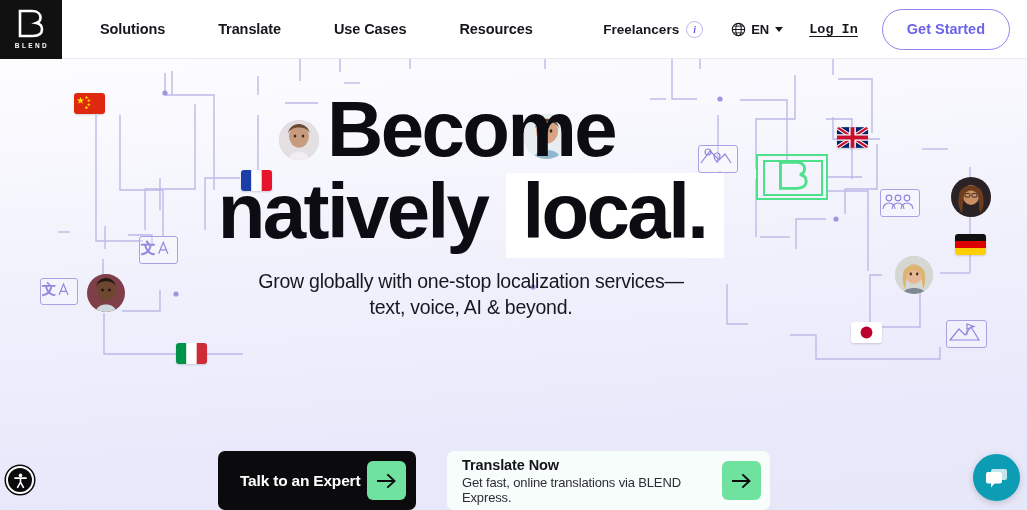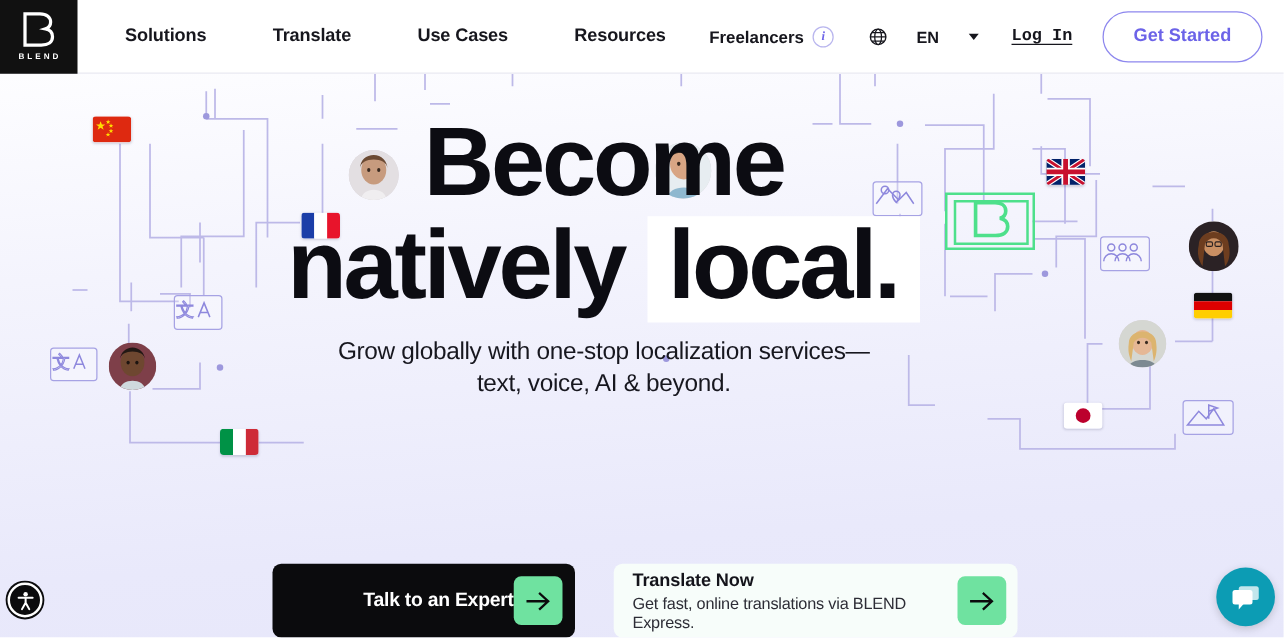--- a/index.html
+++ b/index.html
@@ -53,21 +53,21 @@
     cursor: pointer;
   }
   .info-badge {
     width: 17px; height: 17px; border-radius: 50%;
     border: 1.2px solid #b9b6ee; color: #6c63e8;
     font-size: 10px; font-weight: 700; font-style: italic;
     display: flex; align-items: center; justify-content: center;
     font-family: "Liberation Serif", serif;
   }
   .lang {
-    display: flex; align-items: center; gap: 23px;
+    display: flex; align-items: center; gap: 5px;
     margin-left: 28px; cursor: pointer;
   }
   .globe { width: 15px; height: 15px; display:block; }
   .lang-code { font-size: 13px; font-weight: 700; color: #16161d; }
   .caret {
     width: 0; height: 0; border-left: 4px solid transparent;
     border-right: 4px solid transparent; border-top: 5px solid #16161d;
     margin-left: 1px;
   }
   .login {
@@ -100,21 +100,21 @@
   .avatar {
     border-radius: 50%; overflow: hidden; position: absolute;
     background: #d8d2d8;
   }
   .iconbox {
     position: absolute; border: 1.6px solid #a6a2e4;
     border-radius: 3px; background: rgba(255,255,255,0.25);
     display: flex; align-items: center; justify-content: center;
   }
 
-  .hero-text { position: absolute; left: 16px; top: 0; width: 934px; z-index: 12; }
+  .hero-text { position: absolute; left: 4px; top: 0; width: 934px; z-index: 12; }
   .headline {
     text-align: center; color: #0c0c12;
     font-size: 78px; font-weight: 700; line-height: 0.96;
     letter-spacing: -2.6px;
   }
   .line1 { margin-top: 33px; }
   .line2 { margin-top: 6px; }
   .hl {
     background: #ffffff; padding: 4px 18px 12px 16px;
     display: inline-block; line-height: 0.88;
@@ -124,22 +124,22 @@
     font-size: 19.5px; line-height: 1.34; color: #17171f;
     font-weight: 400; letter-spacing: -0.25px;
   }
 
   
   .ctas {
     position: absolute; left: 218px; top: 451px;
     display: flex; align-items: flex-start; gap: 31px; z-index: 20;
   }
   .btn-dark {
-    width: 242px; height: 59px; background: #0b0b0d; border-radius: 7px;
-    display: flex; align-items: center; justify-content: flex-end;
+    width: 198px; height: 59px; background: #0b0b0d; border-radius: 7px;
+    display: flex; align-items: center; justify-content: space-between;
     padding: 0 10px 0 22px; cursor: pointer;
   }
   .btn-dark-label {
     color: #ffffff; font-size: 15.5px; font-weight: 700; letter-spacing: -0.2px;
   }
   .arrow-sq {
     width: 39px; height: 39px; border-radius: 6px; background: #6fe2a0;
     display: flex; align-items: center; justify-content: center;
     flex: 0 0 auto;
   }

